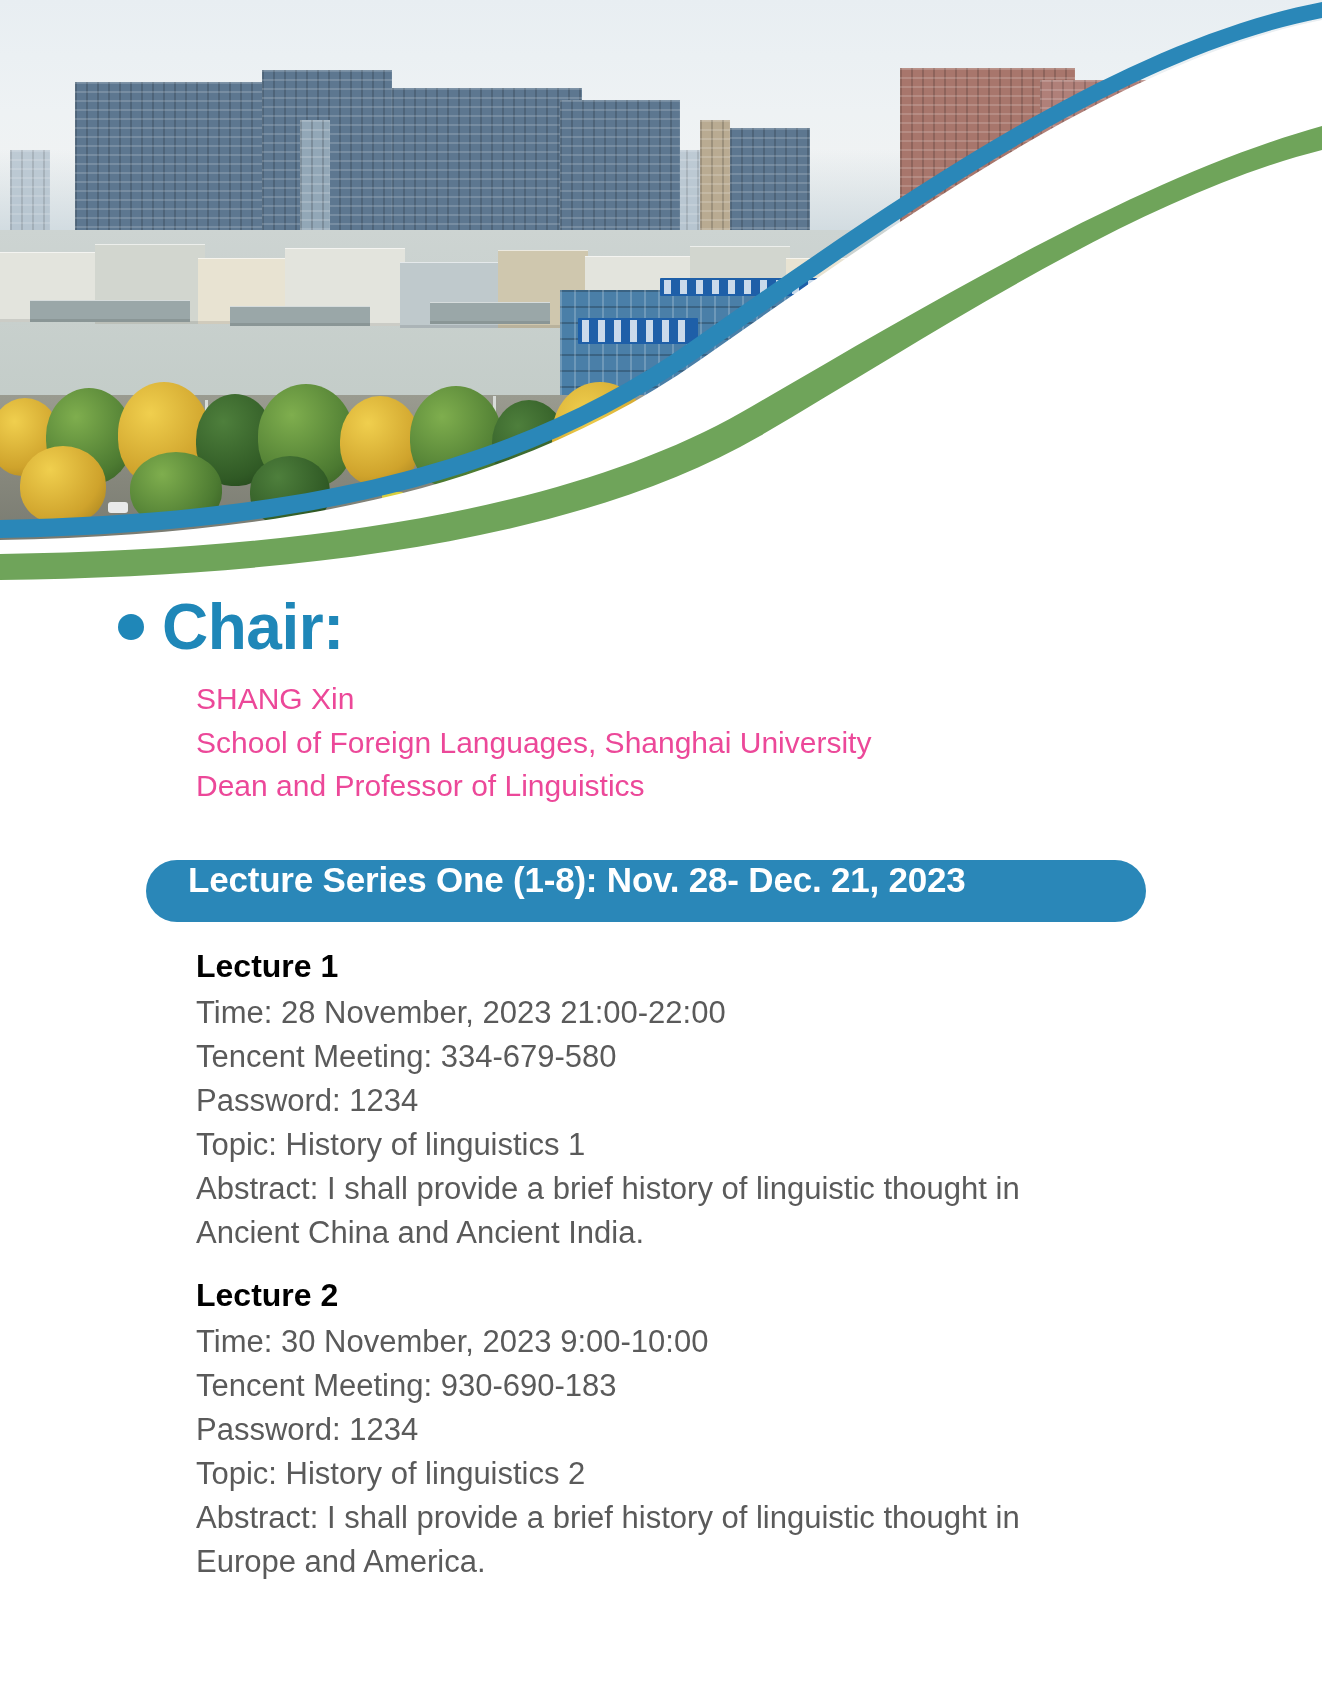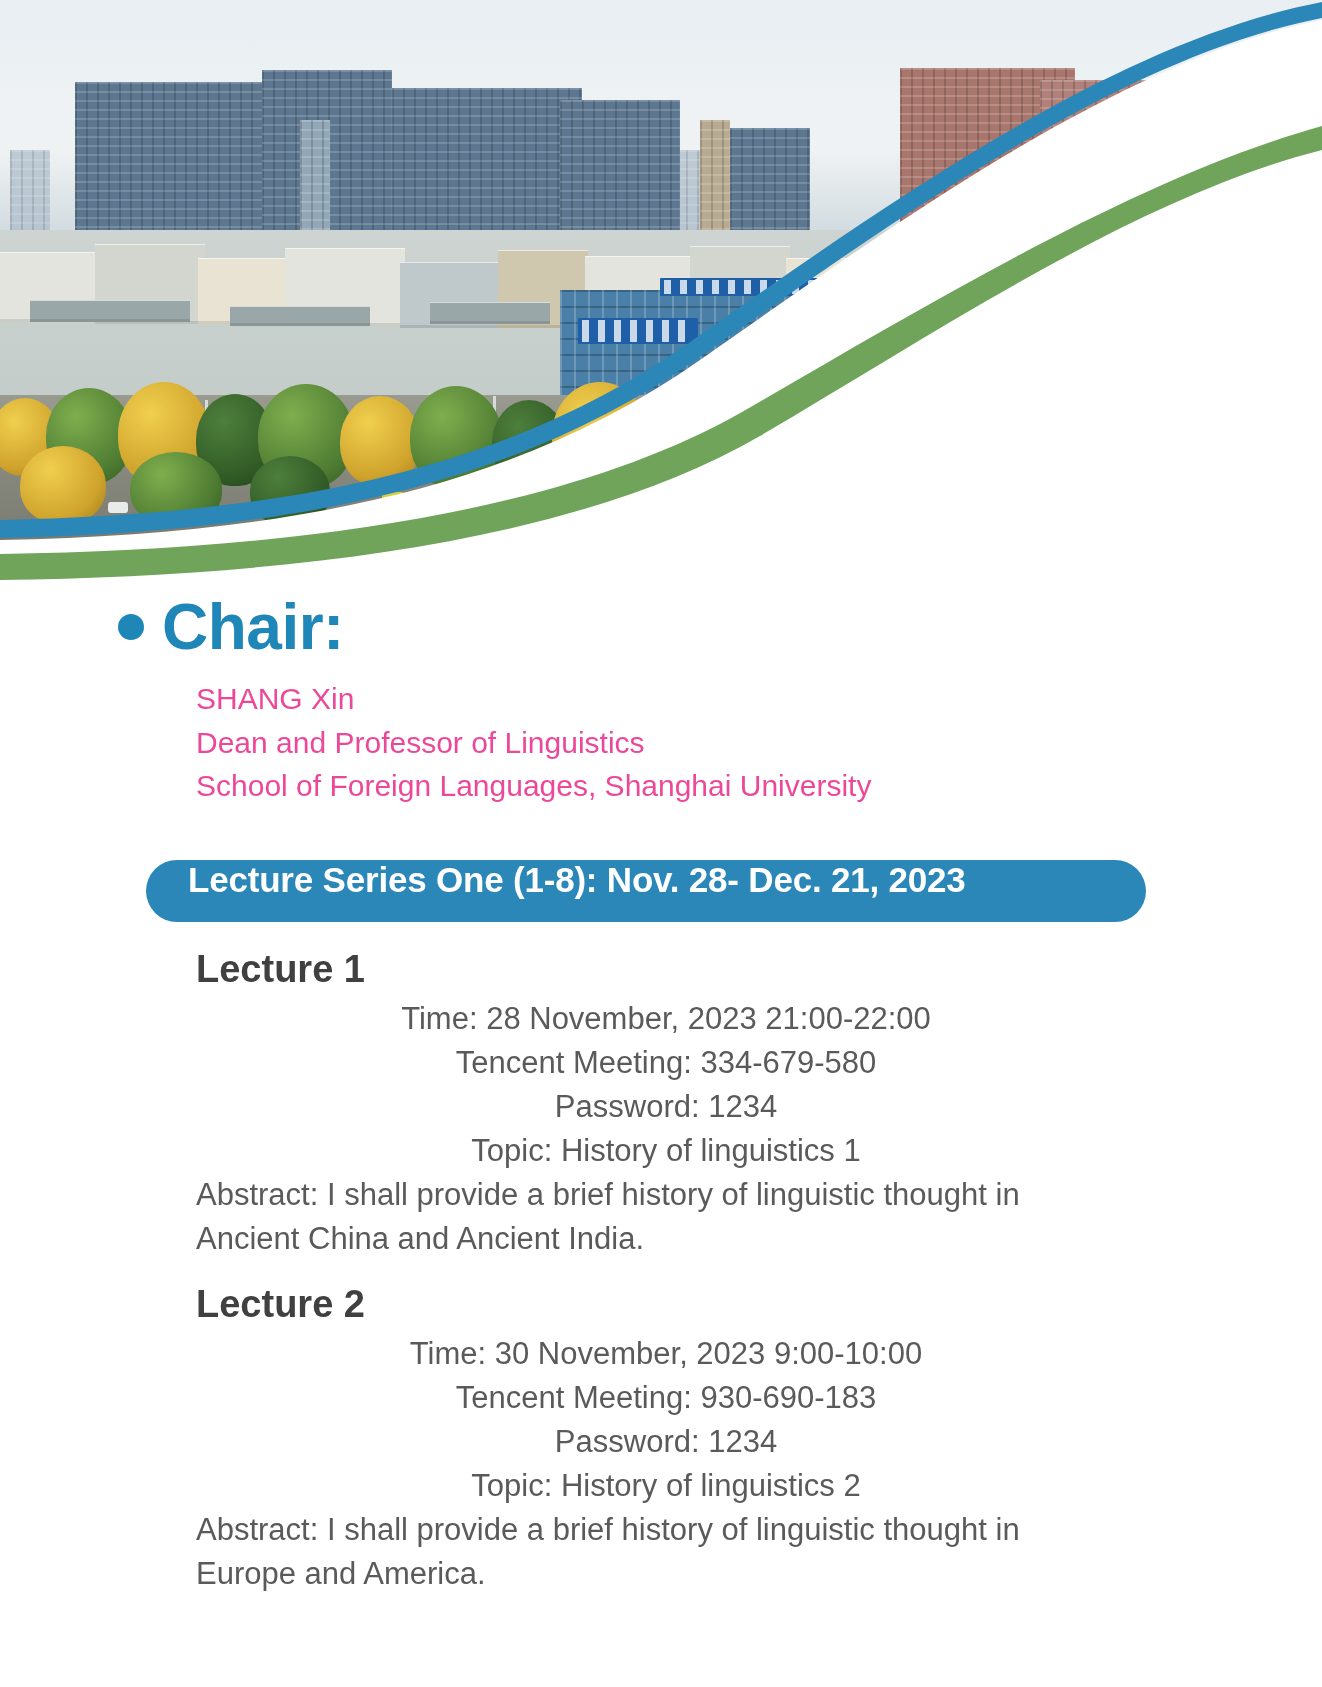--- a/index.html
+++ b/index.html
@@ -223,30 +223,29 @@
     font-weight: bold;
     letter-spacing: -0.2px;
   }
 
   .lecture {
     margin: 26px 0 0 196px;
     width: 940px;
   }
   .lecture + .lecture { margin-top: 22px; }
   .lecture-title {
-    font-size: 38px;
+    font-size: 32px;
     font-weight: bold;
-    color: #404040;
+    color: #000000;
     margin-bottom: 6px;
   }
   .lecture-line {
     font-size: 31px;
     color: #5a5a5a;
     line-height: 1.42;
-    text-align: center;
   }
   .lecture-abstract {
     font-size: 31px;
     color: #5a5a5a;
     line-height: 1.42;
     width: 920px;
   }
 </style>
 </head>
 <body>
@@ -349,22 +348,22 @@
 
 <div class="content">
 
   <div class="chair-head">
     <span class="bullet"></span>
     <span class="chair-title">Chair:</span>
   </div>
 
   <div class="chair-lines">
     <div>SHANG Xin</div>
+    <div>School of Foreign Languages, Shanghai University</div>
     <div>Dean and Professor of Linguistics</div>
-    <div>School of Foreign Languages, Shanghai University</div>
   </div>
 
   <div class="series-banner">
     <span>Lecture Series One (1-8): Nov. 28- Dec. 21, 2023</span>
   </div>
 
   <div class="lecture">
     <div class="lecture-title">Lecture 1</div>
     <div class="lecture-line">Time: 28 November, 2023 21:00-22:00</div>
     <div class="lecture-line">Tencent Meeting: 334-679-580</div>

